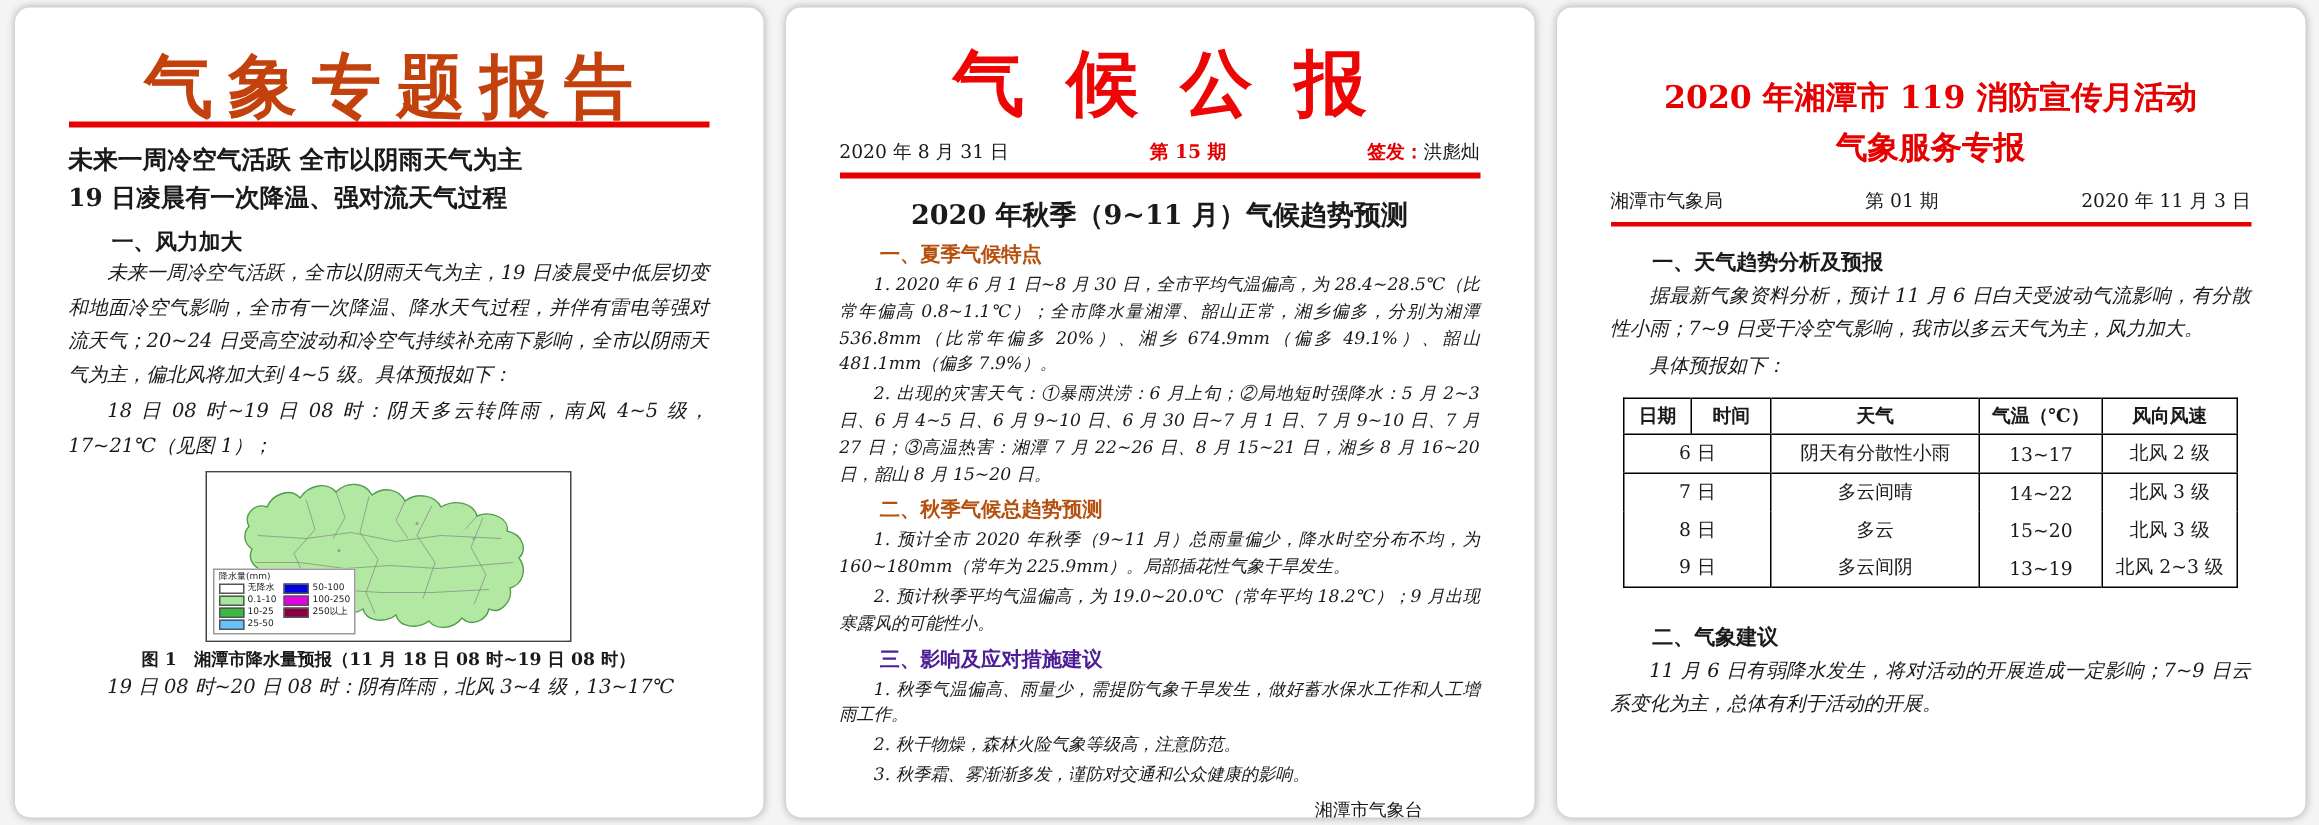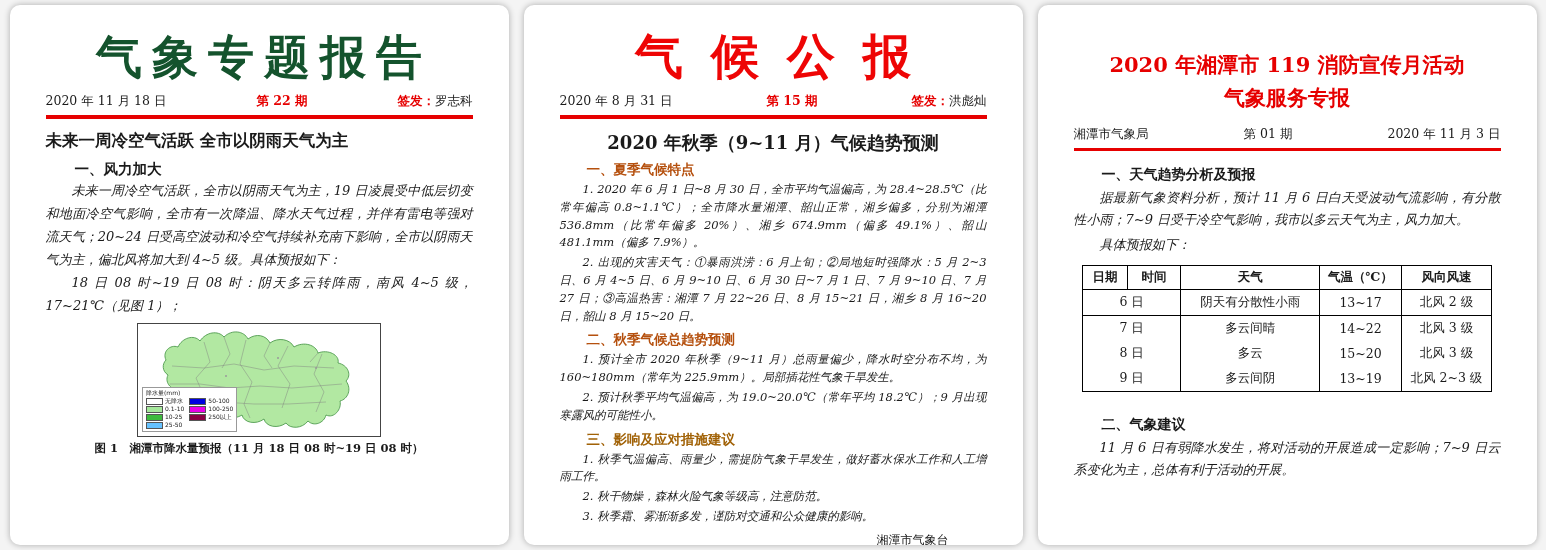--- a/index.html
+++ b/index.html
@@ -63,29 +63,25 @@
   table.wx th{font-weight:bold;padding:3px 2px;border-bottom:1.5px solid #000;}
   table.wx th + th{border-left:1.2px solid #000;}
   table.wx td{padding:4px 4px;}
   table.wx td.vl{border-left:1.2px solid #000;}
   table.wx tr.sep td{border-bottom:1.2px solid #000;}
 </style>
 </head>
 <body>
 
 <div class="card">
-  <div class="masthead c1-title" style="color: #14532d;">气象专题报告</div>
-  <div class="metaline">
-    <span>2020 年 11 月 18 日</span>
-    <span class="bold" style="color: rgb(230, 0, 0);">第 22 期</span>
-    <span><span class="bold" style="color: rgb(230, 0, 0);">签发：</span><span>罗志科</span></span>
-  </div>
+  <div class="masthead c1-title" style="color: #c2410c;">气象专题报告</div>
   <div class="rule" style="background-color: rgb(230, 0, 0);"></div>
   <div class="c1-headline">
     <div>未来一周冷空气活跃 全市以阴雨天气为主</div>
+    <div>19 日凌晨有一次降温、强对流天气过程</div>
   </div>
   <div class="c1-sec">一、风力加大</div>
   <div class="c1-para indent just">未来一周冷空气活跃，全市以阴雨天气为主，19 日凌晨受中低层切变和地面冷空气影响，全市有一次降温、降水天气过程，并伴有雷电等强对流天气；20~24 日受高空波动和冷空气持续补充南下影响，全市以阴雨天气为主，偏北风将加大到 4~5 级。具体预报如下：</div>
   <div class="c1-para indent just">18 日 08 时~19 日 08 时：阴天多云转阵雨，南风 4~5 级，17~21℃（见图 1）；</div>
 
   <div class="figure">
     <svg width="240" height="112" viewBox="0 0 240 112">
       <rect x="0" y="0" width="240" height="112" fill="#ffffff"></rect>
       <path d="M28,36 C24,28 32,20 40,23 C44,14 56,10 62,17 C68,8 80,6 86,13 C94,5 106,7 110,15 C118,9 128,11 132,19 C140,13 152,15 156,23 C166,17 178,21 180,29 C190,25 202,31 200,39 C210,41 214,51 208,57 C214,65 210,75 202,77 C204,85 196,95 188,91 C186,99 176,103 170,97 C164,105 152,105 148,99 C140,105 128,103 126,95 C118,101 106,99 104,91 C94,97 82,93 82,85 C72,89 62,85 62,77 C52,81 42,75 44,67 C34,67 26,59 30,51 C24,47 24,40 28,36 Z" fill="#b2e8a2" stroke="#4f9b4f" stroke-width="0.9"></path>
       <g stroke="#808080" stroke-width="0.45" fill="none">
@@ -138,41 +134,42 @@
             </div>
           <div class="legend-item">
               <span class="swatch" style="background-color: rgb(139, 0, 69);"></span>
               <span>250以上</span>
             </div>
         </div>
       </div>
     </div>
   </div>
   <div class="caption">图 1　湘潭市降水量预报（11 月 18 日 08 时~19 日 08 时）</div>
+  <div class="c1-para indent">19 日 08 时~20 日 08 时：阴有阵雨，北风 3~4 级，13~17℃</div>
 </div>
 
 <div class="card">
   <div class="masthead c2-title" style="color: rgb(238, 5, 5);">气候公报</div>
   <div class="metaline">
     <span>2020 年 8 月 31 日</span>
     <span class="bold" style="color: rgb(230, 0, 0);">第 15 期</span>
     <span><span class="bold" style="color: rgb(230, 0, 0);">签发：</span><span>洪彪灿</span></span>
   </div>
   <div class="rule" style="background-color: rgb(230, 0, 0);"></div>
   <div class="c2-headline">2020 年秋季（9~11 月）气候趋势预测</div>
 
   <div class="c2-sec" style="color: rgb(181, 80, 14);">一、夏季气候特点</div>
   <div class="c2-para indent just">1. 2020 年 6 月 1 日~8 月 30 日，全市平均气温偏高，为 28.4~28.5℃（比常年偏高 0.8~1.1℃）；全市降水量湘潭、韶山正常，湘乡偏多，分别为湘潭 536.8mm（比常年偏多 20%）、湘乡 674.9mm（偏多 49.1%）、韶山 481.1mm（偏多 7.9%）。</div>
   <div class="c2-para indent just">2. 出现的灾害天气：①暴雨洪涝：6 月上旬；②局地短时强降水：5 月 2~3 日、6 月 4~5 日、6 月 9~10 日、6 月 30 日~7 月 1 日、7 月 9~10 日、7 月 27 日；③高温热害：湘潭 7 月 22~26 日、8 月 15~21 日，湘乡 8 月 16~20 日，韶山 8 月 15~20 日。</div>
 
   <div class="c2-sec" style="color: rgb(181, 80, 14);">二、秋季气候总趋势预测</div>
   <div class="c2-para indent just">1. 预计全市 2020 年秋季（9~11 月）总雨量偏少，降水时空分布不均，为 160~180mm（常年为 225.9mm）。局部插花性气象干旱发生。</div>
   <div class="c2-para indent just">2. 预计秋季平均气温偏高，为 19.0~20.0℃（常年平均 18.2℃）；9 月出现寒露风的可能性小。</div>
 
-  <div class="c2-sec" style="color: #a16207;">三、影响及应对措施建议</div>
+  <div class="c2-sec" style="color: #4c1d95;">三、影响及应对措施建议</div>
   <div class="c2-para indent just">1. 秋季气温偏高、雨量少，需提防气象干旱发生，做好蓄水保水工作和人工增雨工作。</div>
   <div class="c2-para indent just">2. 秋干物燥，森林火险气象等级高，注意防范。</div>
   <div class="c2-para indent just">3. 秋季霜、雾渐渐多发，谨防对交通和公众健康的影响。</div>
 
   <div class="c2-signature">湘潭市气象台</div>
 
 </div>
 
 <div class="card">
   <div class="c3-title" style="color: rgb(230, 0, 0);">

